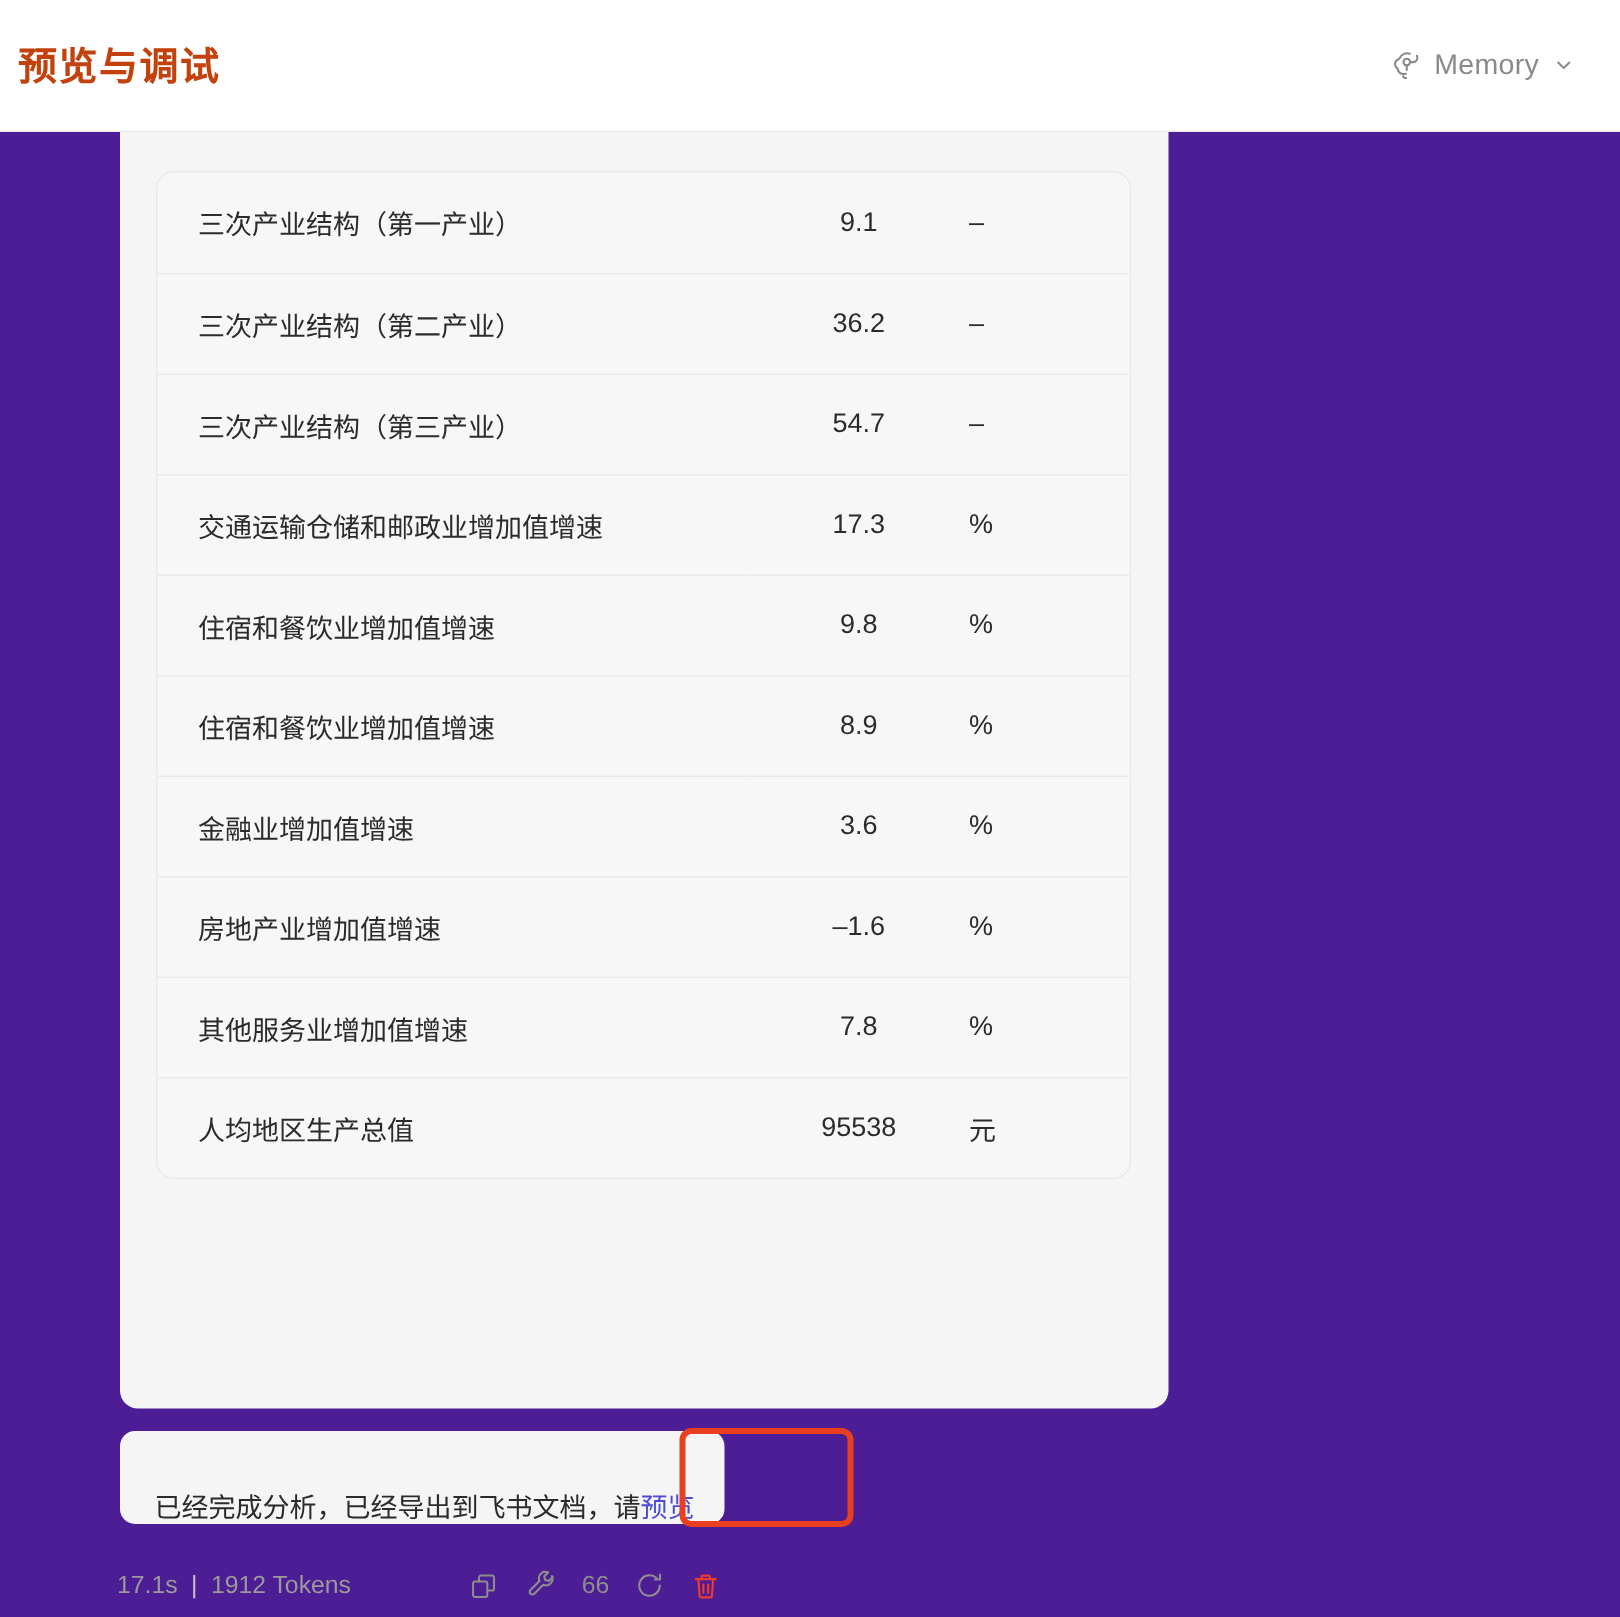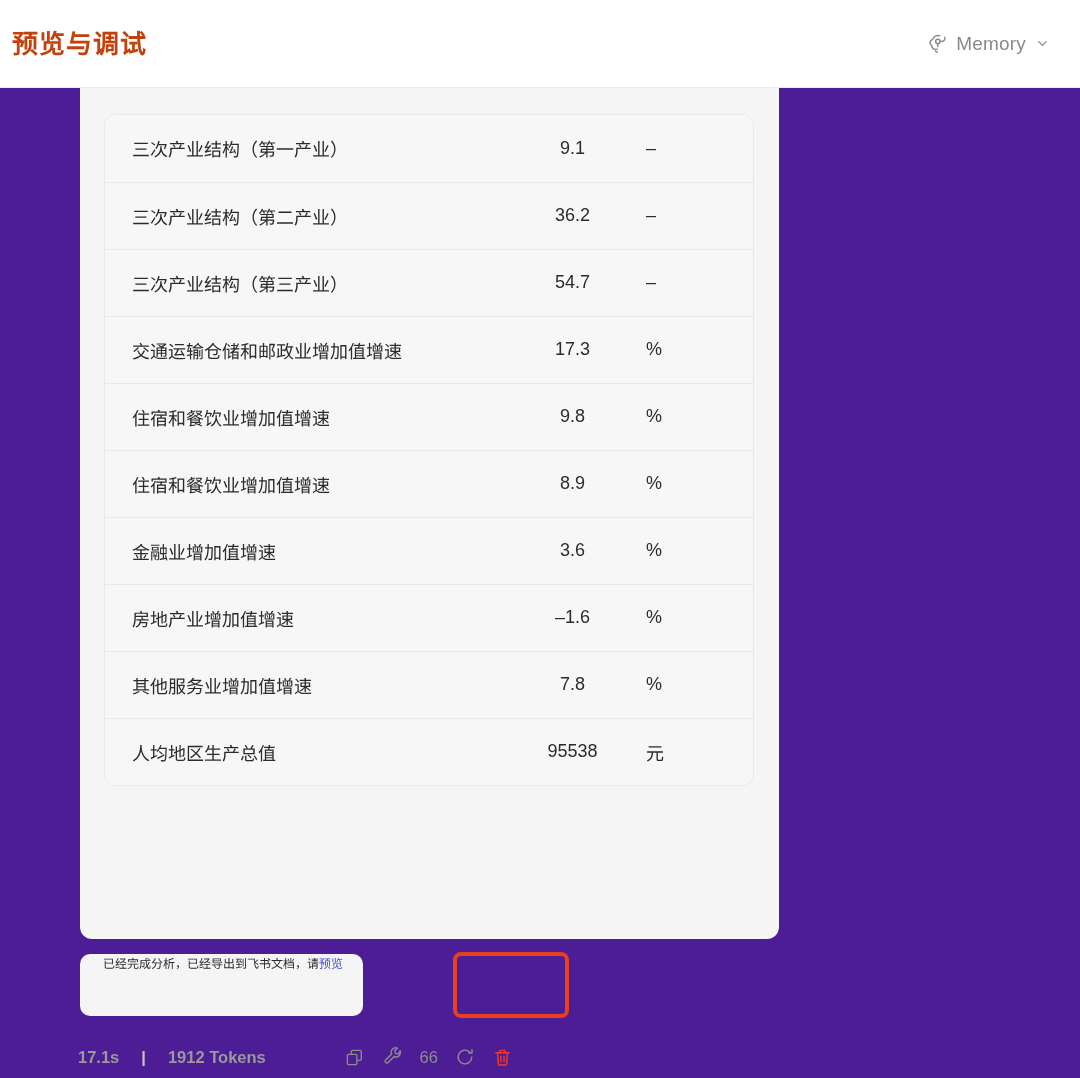--- a/index.html
+++ b/index.html
@@ -109,23 +109,23 @@
 
   
   .final-bubble {
     position: absolute;
     left: 80px;
     top: 866px;
     height: 62px;
     background: #f5f5f5;
     border-radius: 10px;
     display: inline-flex;
-    align-items: flex-start;
+    align-items: flex-end;
     padding: 0 20px 0 23px;
-    font-size: 12px;
+    font-size: 18px;
     color: #2b2b2b;
     white-space: nowrap;
   }
   .final-bubble .link-preview {
     color: #4b4bd6;
     cursor: pointer;
   }
 
   
   .annotation-box {
@@ -146,21 +146,21 @@
     left: 78px;
     top: 952px;
     width: 600px;
     height: 34px;
     display: flex;
     align-items: center;
     color: #9a9a9a;
     font-size: 16.5px;
   }
 
-  .meta-stats { display: flex; align-items: flex-start; gap: 22px; white-space: nowrap; font-weight: bold; }
+  .meta-stats { display: flex; align-items: flex-start; gap: 9px; white-space: nowrap; }
   .meta-stats .sep { color: #c4c4c4; }
 
   .action-icons {
     display: flex;
     align-items: center;
     gap: 12px;
     margin-left: 76px;
   }
   .action-icons .icon-btn {
     display: flex;

